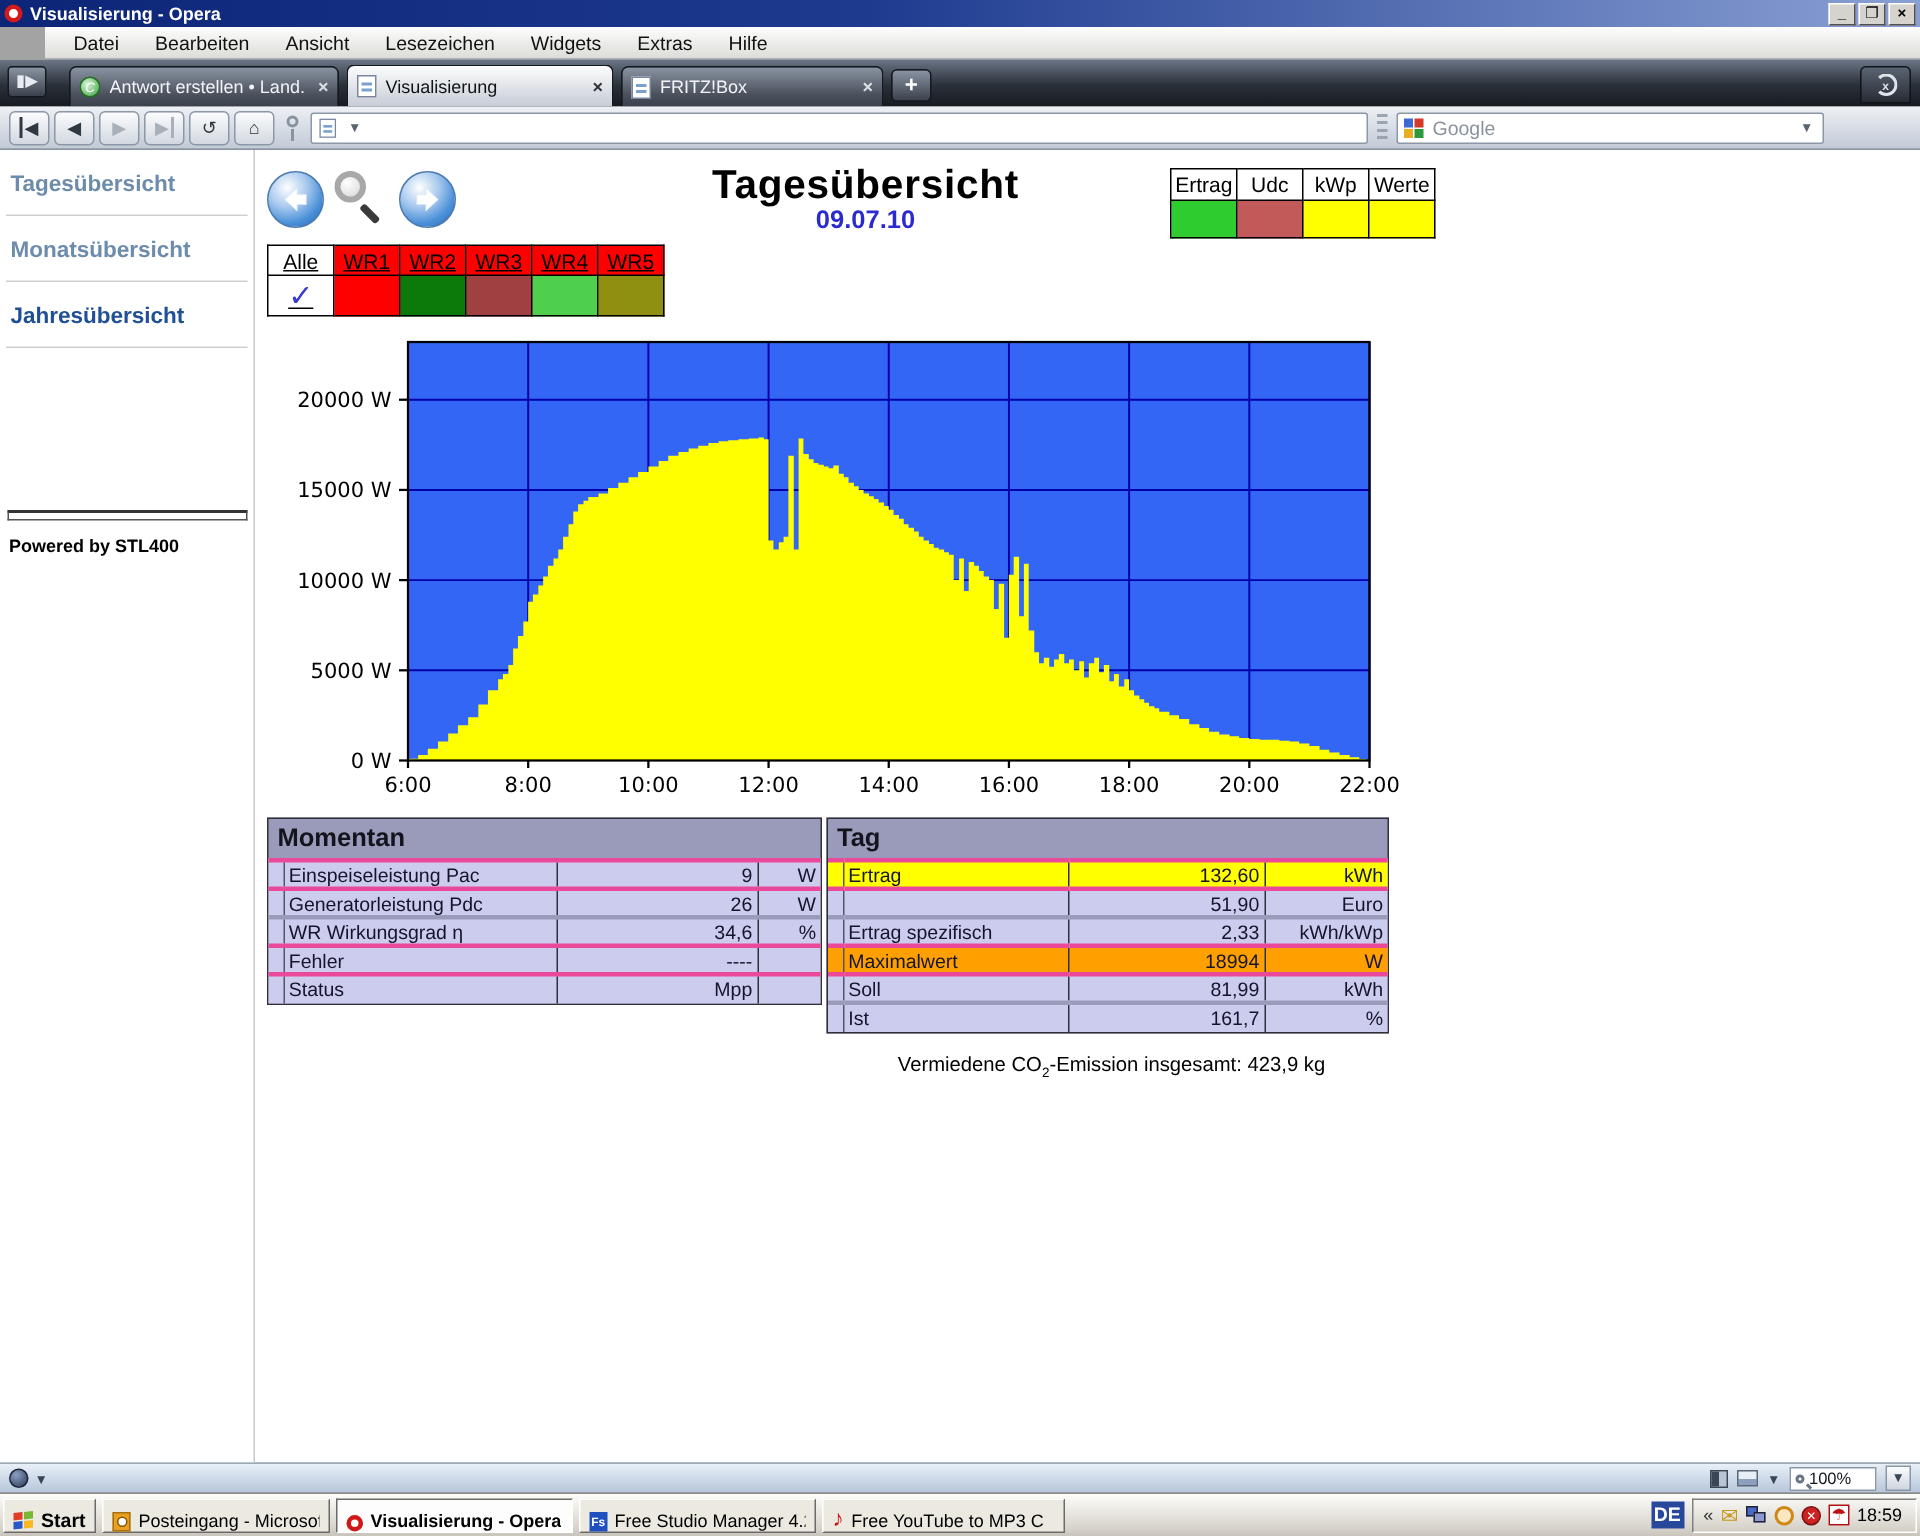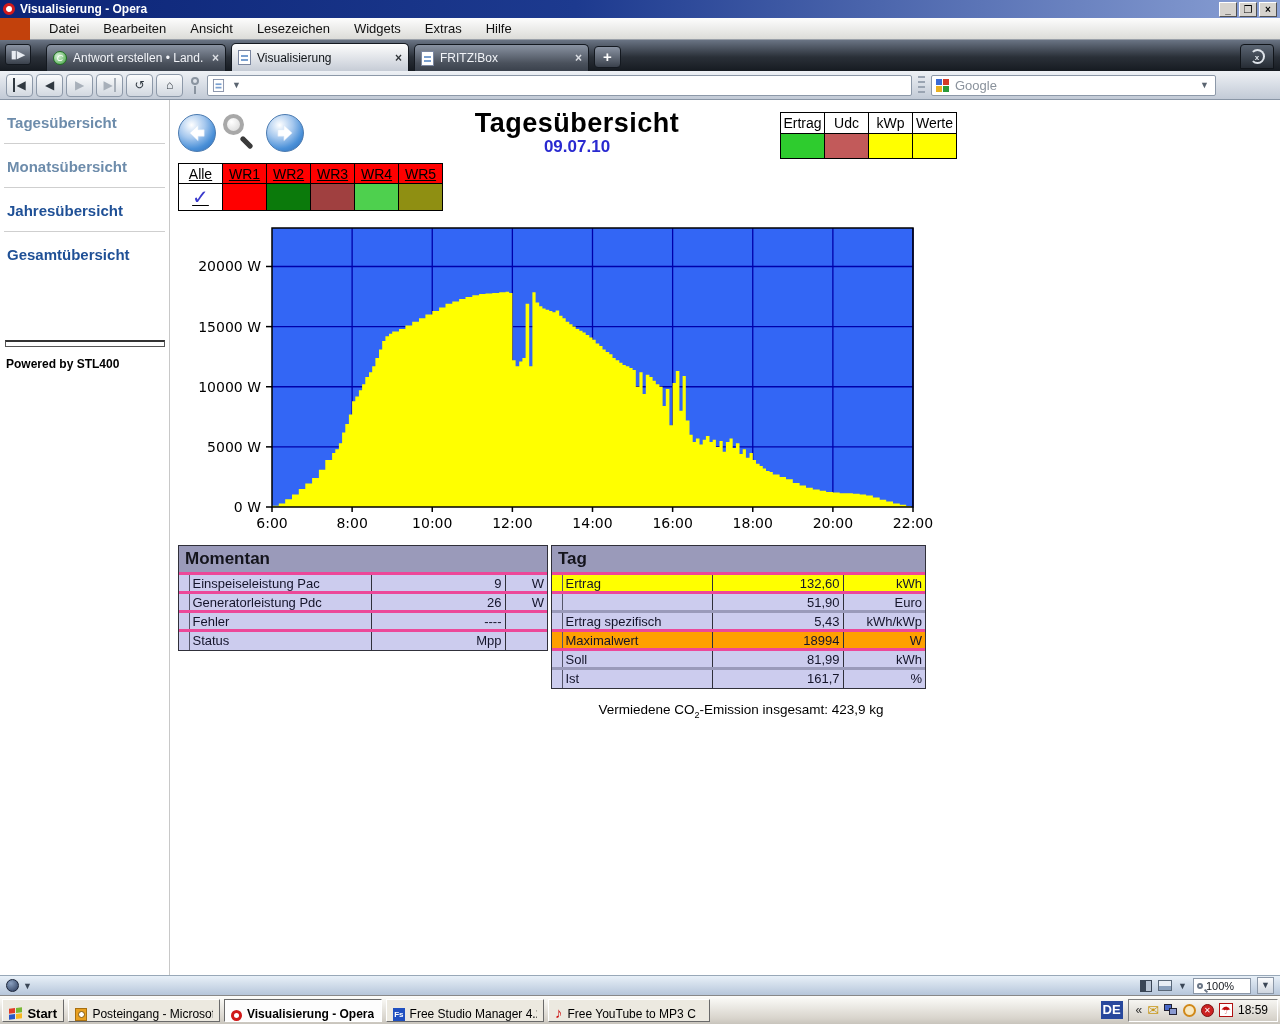--- a/index.html
+++ b/index.html
@@ -1,18 +1,18 @@
 <!DOCTYPE html>
 <html><head>
 <meta charset="utf-8">
 <style>
   * { margin:0; padding:0; box-sizing:border-box; }
   html,body { width:1280px; height:1024px; font-family:"Liberation Sans","DejaVu Sans",sans-serif; background:#fff; overflow:hidden; }
   .abs { position:absolute; }
-  #window { position:relative; width:1280px; height:1024px; background:#c2410c; }
+  #window { position:relative; width:1280px; height:1024px; background:#a3a3a3; }
 
   
   #titlebar { left:0; top:0; width:1280px; height:18px; background:linear-gradient(90deg,#0c2577 0%,#1d3a8f 45%,#8aa0d4 100%); display:flex; align-items:center; padding:0 3px; }
   .opera-ring { width:12px; height:12px; border-radius:50%; border:3px solid #d41a1a; background:#fff; margin-right:5px; }
   #title-text { color:#fff; font-weight:bold; font-size:12px; }
   .win-btns { margin-left:auto; display:flex; gap:2px; }
   .win-btn { width:18px; height:15px; background:#d6d3ce; border:1px solid; border-color:#fff #505050 #505050 #fff; font-size:10px; font-weight:bold; color:#000; text-align:center; line-height:13px; }
 
   
   #menubar { left:0; top:18px; width:1280px; height:22px; background:linear-gradient(#fdfdfd,#dcdcd8); border-bottom:1px solid #9aa0a8; display:flex; align-items:center; padding-left:8px; gap:2px;margin-left:30px; }
@@ -227,21 +227,20 @@
 
   <div id="content" class="abs">
 
     <div id="sidebar" class="abs">
       <span class="side-item" style="color: rgb(109, 140, 171);">Tagesübersicht</span>
       <div class="side-divider"></div>
       <span class="side-item" style="color: rgb(109, 140, 171);">Monatsübersicht</span>
       <div class="side-divider"></div>
       <span class="side-item" style="color: rgb(31, 80, 150);">Jahresübersicht</span>
       <div class="side-divider"></div>
-      <span class="side-item" style="color: rgb(31, 80, 150);">Gesamtübersicht</span>
       <div id="side-bar-box"></div>
       <div id="side-footer">Powered by STL400</div>
     </div>
 
     <div id="main" class="abs">
 
       <div class="circle-btn abs" style="left:8px; top:14px;">
         <svg viewBox="0 0 20 20">
             <path d="M3.5 10 L11 3 L11 7 L16.5 7 L16.5 13 L11 13 L11 17 Z" fill="#ffffff" stroke="#d8e8f8" stroke-width="0.5"></path>
           </svg>
@@ -352,20 +351,26 @@
             <td class="lbl">Einspeiseleistung Pac</td>
             <td class="val">9</td>
             <td class="unit">W</td>
           </tr>
           <tr>
             <td class="mark"></td>
             <td class="lbl">Generatorleistung Pdc</td>
             <td class="val">26</td>
             <td class="unit">W</td>
           </tr>
+          <tr class="group">
+            <td class="mark"></td>
+            <td class="lbl">WR Wirkungsgrad η</td>
+            <td class="val">34,6</td>
+            <td class="unit">%</td>
+          </tr>
           <tr>
             <td class="mark"></td>
             <td class="lbl">Fehler</td>
             <td class="val">----</td>
             <td class="unit"></td>
           </tr>
           <tr>
             <td class="mark"></td>
             <td class="lbl">Status</td>
             <td class="val">Mpp</td>
@@ -387,21 +392,21 @@
           </tr>
           <tr>
             <td class="mark"></td>
             <td class="lbl"></td>
             <td class="val">51,90</td>
             <td class="unit">Euro</td>
           </tr>
           <tr class="group">
             <td class="mark"></td>
             <td class="lbl">Ertrag spezifisch</td>
-            <td class="val">5,43</td>
+            <td class="val">2,33</td>
             <td class="unit">kWh/kWp</td>
           </tr>
           <tr style="background-color: rgb(255, 160, 0);">
             <td class="mark"></td>
             <td class="lbl">Maximalwert</td>
             <td class="val">18994</td>
             <td class="unit">W</td>
           </tr>
           <tr>
             <td class="mark"></td>

